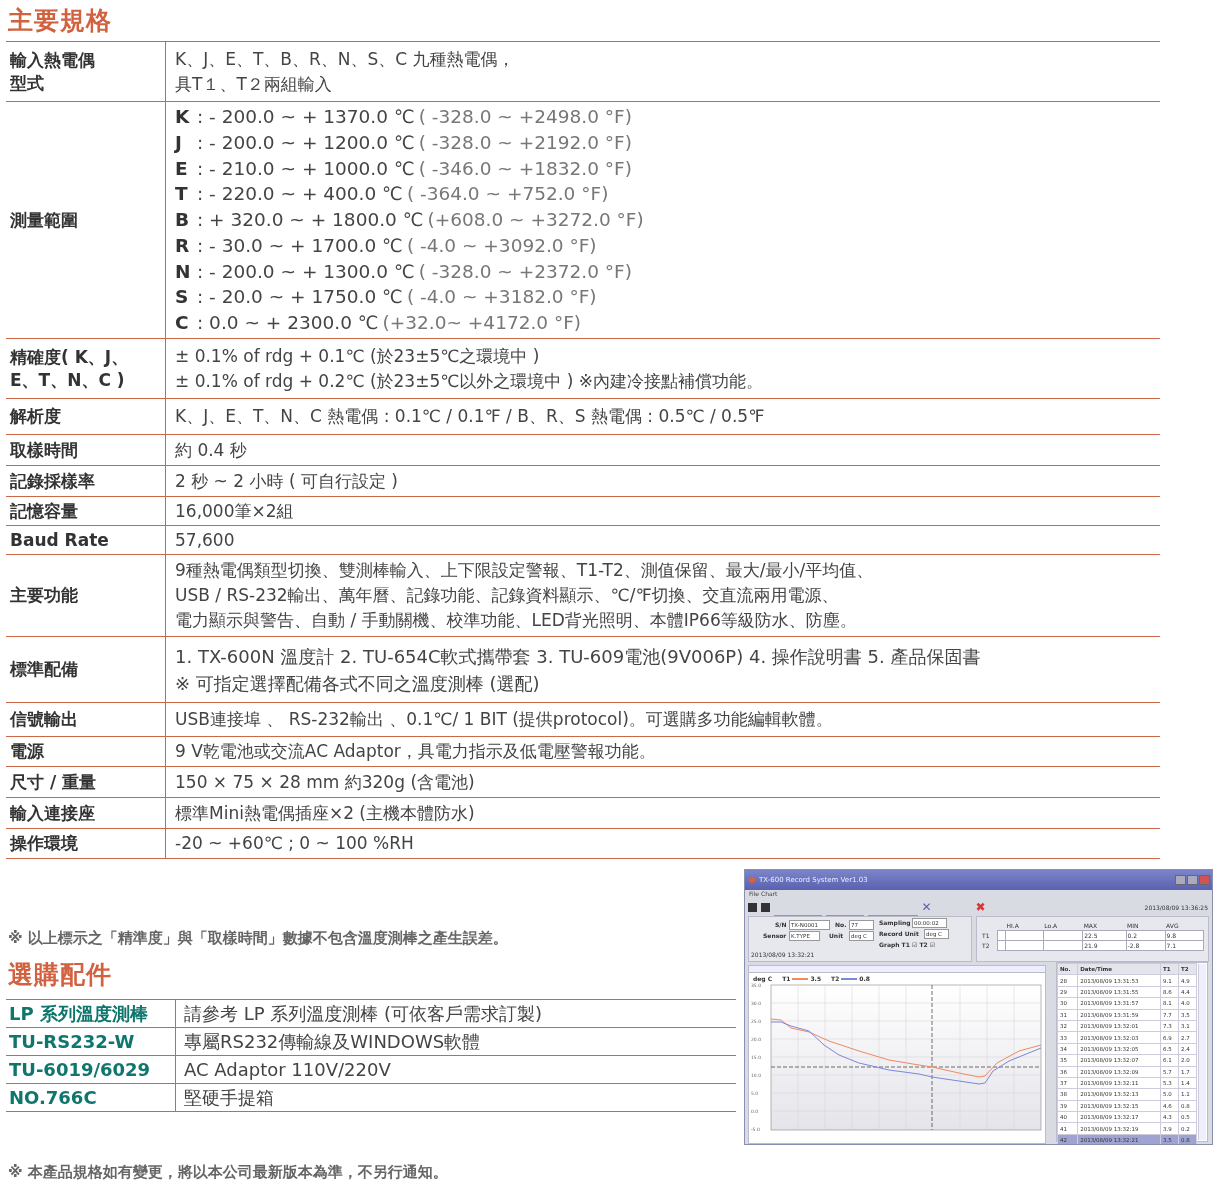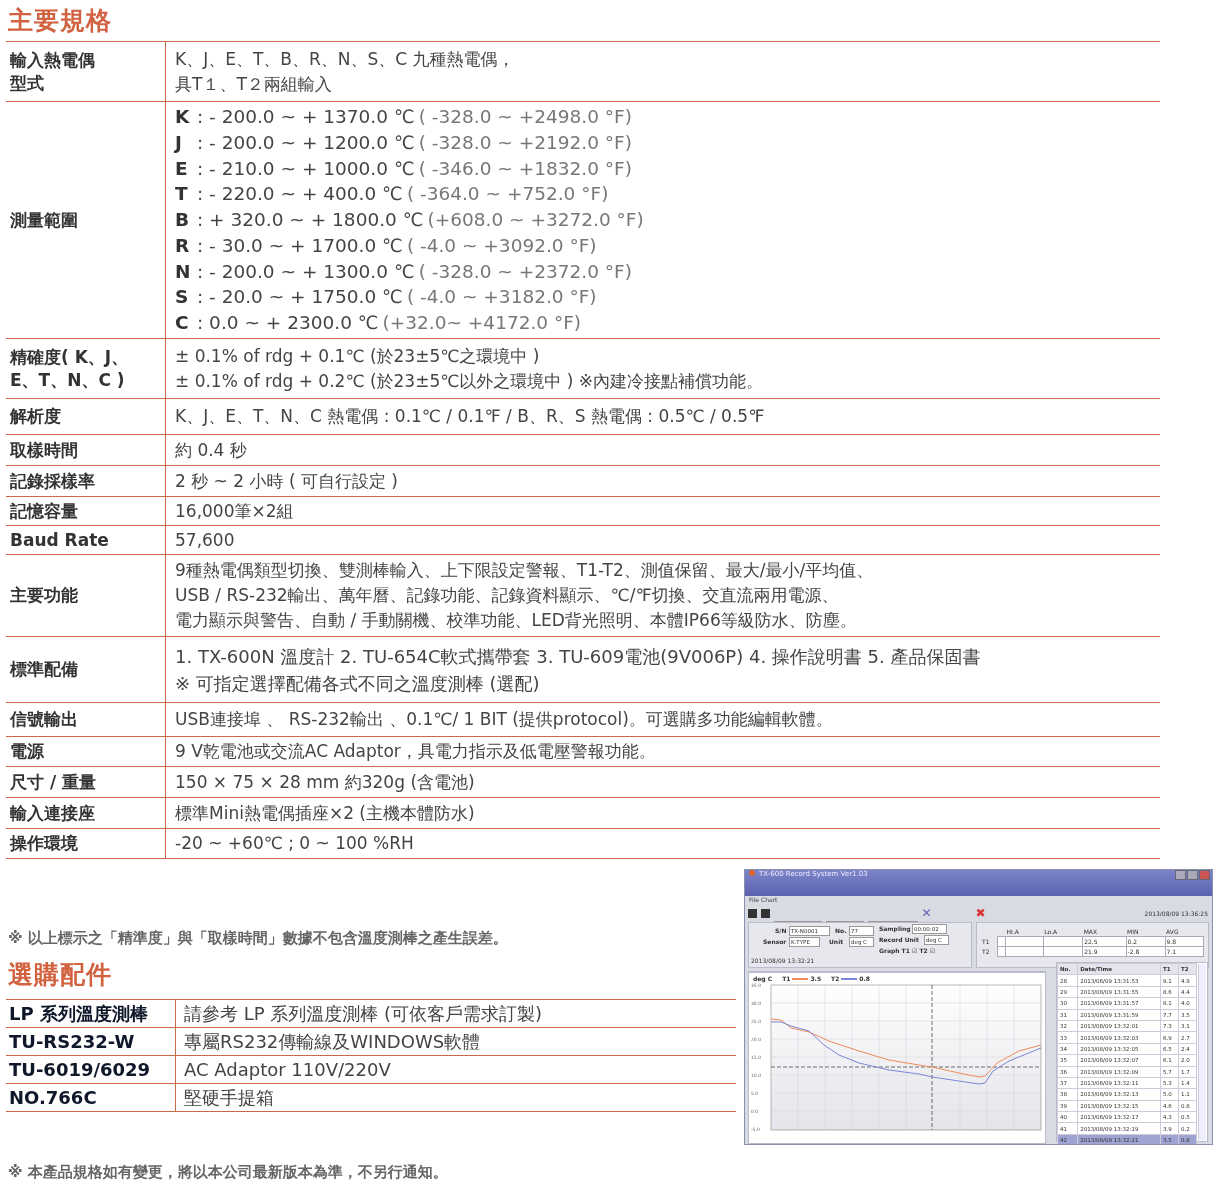--- a/index.html
+++ b/index.html
@@ -10,25 +10,25 @@
   .spec td.lab{width:155px;padding-left:4px;font-weight:bold;color:#333;border-right:1.5px solid #c9694a;}
   .spec td.val{padding-left:9px;color:#444;line-height:25px;}
   .rng{display:inline-block;}
   .rng .row{display:flex;height:25.7px;align-items:center;font-size:18.5px;}
   .rng .k{width:22px;font-weight:bold;color:#333;}
   .rng .c{color:#444;}
   .rng .f{color:#777;margin-left:4px;}
   .note{position:absolute;left:8px;font-size:15px;color:#666;font-weight:bold;}
   .acc{position:absolute;left:6px;top:999px;width:730px;border-collapse:collapse;}
   .acc td{border-top:1.5px solid #c9694a;border-bottom:1.5px solid #c9694a;height:27px;padding:0;font-size:18px;}
-  .acc td.lab{width:166px;padding-left:3px;font-weight:bold;border-right:1.5px solid #c9694a;color:#0f172a;}
+  .acc td.lab{width:166px;padding-left:3px;font-weight:bold;border-right:1.5px solid #c9694a;color:#0f766e;}
   .acc td.val{padding-left:8px;color:#444;}
   
   .win{position:absolute;left:744px;top:869px;width:467px;height:274px;background:#d9dbe3;border:1px solid #8a8fb0;font-size:7px;color:#333;overflow:hidden;}
-  .tb{height:26px;background:linear-gradient(#7c84c9,#5a62b0);color:#eef;display:flex;align-items:flex-start;padding-left:4px;font-size:7px;}
+  .tb{height:20px;background:linear-gradient(#7c84c9,#5a62b0);color:#eef;display:flex;align-items:center;padding-left:4px;font-size:7px;}
   .tb .dot{width:6px;height:6px;border-radius:50%;background:#e06030;margin-right:4px;}
   .tb .ctl{margin-left:auto;display:flex;gap:1px;margin-right:2px;}
   .tb .ctl span{width:9px;height:8px;background:#aab;border:1px solid #667;display:inline-block;}
   .tb .ctl span.x{background:#c55;}
   .menu{height:8px;padding-left:4px;font-size:6px;color:#444;}
   .tools{height:18px;display:flex;align-items:center;gap:4px;padding-left:3px;}
   .tools .sq{width:9px;height:9px;background:#333;}
   .tools .box{background:#fff;border:1px solid #999;font-size:8px;font-weight:bold;color:#4a4a8a;padding:0 4px;height:11px;line-height:11px;margin-top:29px;}
   .tools .ts{margin-left:auto;margin-right:4px;font-size:6px;}
   .xmark{color:#d33;font-weight:bold;font-size:12px;}

